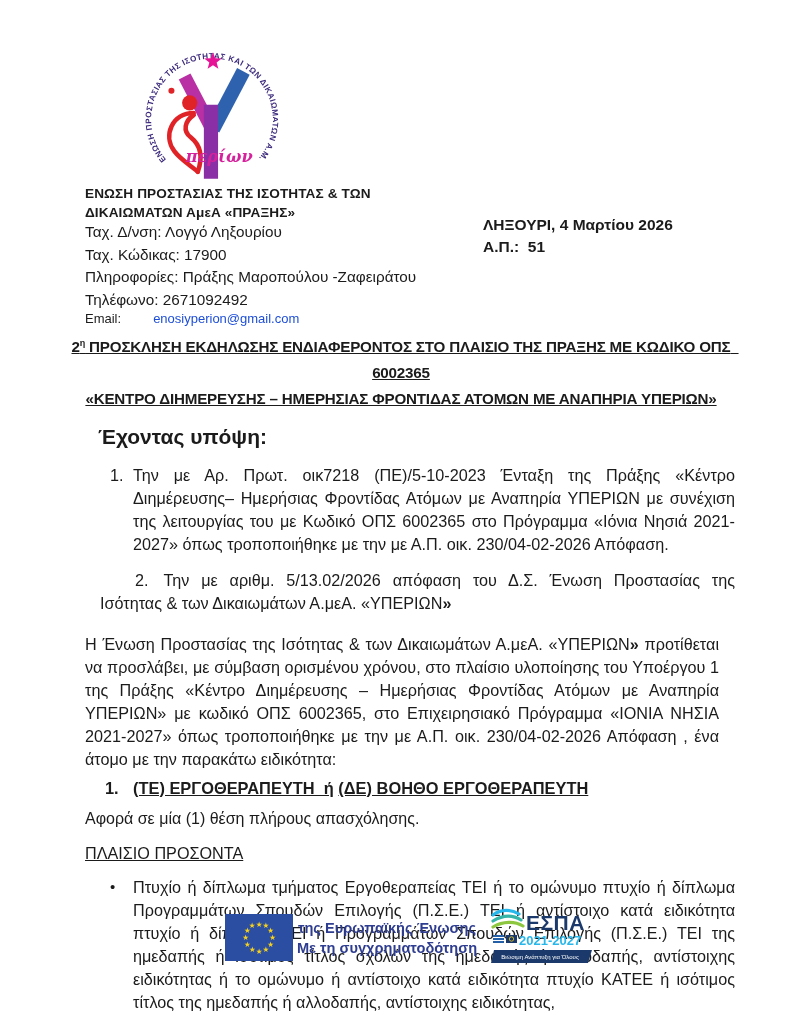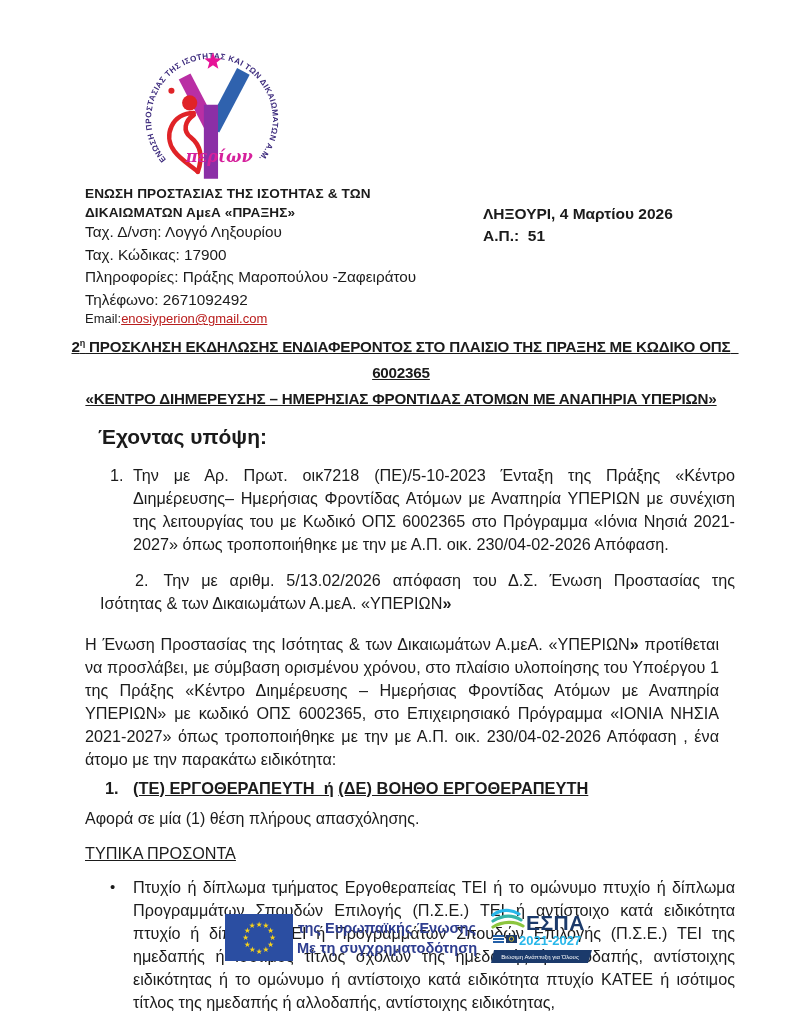--- a/index.html
+++ b/index.html
@@ -3,24 +3,24 @@
 <meta charset="utf-8">
 <style>
   html,body{margin:0;padding:0;background:#fff;}
   .page{position:relative;width:791px;height:1024px;background:#ffffff;overflow:hidden;
         font-family:"Liberation Sans",sans-serif;color:#1b1b1b;}
   .pre{white-space:pre-wrap;}
 
   
   .logo-svg{position:absolute;left:138px;top:40px;width:152px;height:152px;}
   .org-name{position:absolute;left:85px;top:184px;font-size:13.6px;font-weight:bold;line-height:19px;letter-spacing:0.1px;}
-  .meta-block{position:absolute;left:483px;top:203px;font-size:15.5px;font-weight:bold;line-height:22px;}
+  .meta-block{position:absolute;left:483px;top:214px;font-size:15.5px;font-weight:bold;line-height:22px;}
   .contact{position:absolute;left:85px;top:221px;font-size:15.3px;line-height:22.5px;}
   .email-line{font-size:13px;line-height:16px;}
-  .email-link{color:#b91c1c;text-decoration:underline;cursor:pointer;}
+  .email-link{color:#1d4ed8;cursor:pointer;margin-left:32px;}
 
   
   .doc-body{position:absolute;left:57px;top:330px;width:688px;}
   .title{text-align:center;font-weight:bold;font-size:15.2px;line-height:26px;letter-spacing:-0.2px;}
   .title .u{text-decoration:underline;}
   sup{font-size:9px;}
   .having{font-weight:bold;font-size:21px;margin:13px 0 0 41px;}
   .just{text-align:justify;text-align-last:left;font-size:16.2px;line-height:23px;}
   .item1{position:relative;margin:15px 10px 0 76px;}
   .item-num{position:absolute;left:-23px;top:0;}
@@ -111,21 +111,21 @@
 
     <div class="pos-heading">
       <span class="num">1.</span>
       <span class="u pre">(ΤΕ) ΕΡΓΟΘΕΡΑΠΕΥΤΗ  ή</span>
       <span> </span>
       <span class="u">(ΔΕ) ΒΟΗΘΟ ΕΡΓΟΘΕΡΑΠΕΥΤΗ</span>
     </div>
 
     <div class="note">Αφορά σε μία (1) θέση πλήρους απασχόλησης.</div>
 
-    <div class="qual-heading">ΤΥΠΙΚΑ ΠΡΟΣΟΝΤΑ</div>
+    <div class="qual-heading">ΠΛΑΙΣΙΟ ΠΡΟΣΟΝΤΑ</div>
 
     <div class="just bullet-item">
       <span class="bullet-dot">•</span>
       <span>Πτυχίο ή δίπλωμα τμήματος Εργοθεραπείας ΤΕΙ  ή το ομώνυμο πτυχίο ή δίπλωμα Προγραμμάτων Σπουδών Επιλογής (Π.Σ.Ε.) ΤΕΙ  ή αντίστοιχο κατά ειδικότητα  πτυχίο ή δίπλωμα ΤΕΙ ή Προγραμμάτων  Σπουδών Επιλογής (Π.Σ.Ε.) ΤΕΙ της ημεδαπής ή ισότιμος τίτλος σχολών της ημεδαπής ή αλλοδαπής, αντίστοιχης ειδικότητας ή το ομώνυμο ή αντίστοιχο κατά ειδικότητα πτυχίο ΚΑΤΕΕ ή ισότιμος τίτλος της ημεδαπής ή αλλοδαπής, αντίστοιχης ειδικότητας,</span>
     </div>
 
   </div>
 
   <svg class="eu-flag" viewBox="0 0 68 47">
     <rect x="0" y="0" width="68" height="47" fill="#2b4ea2"></rect>

